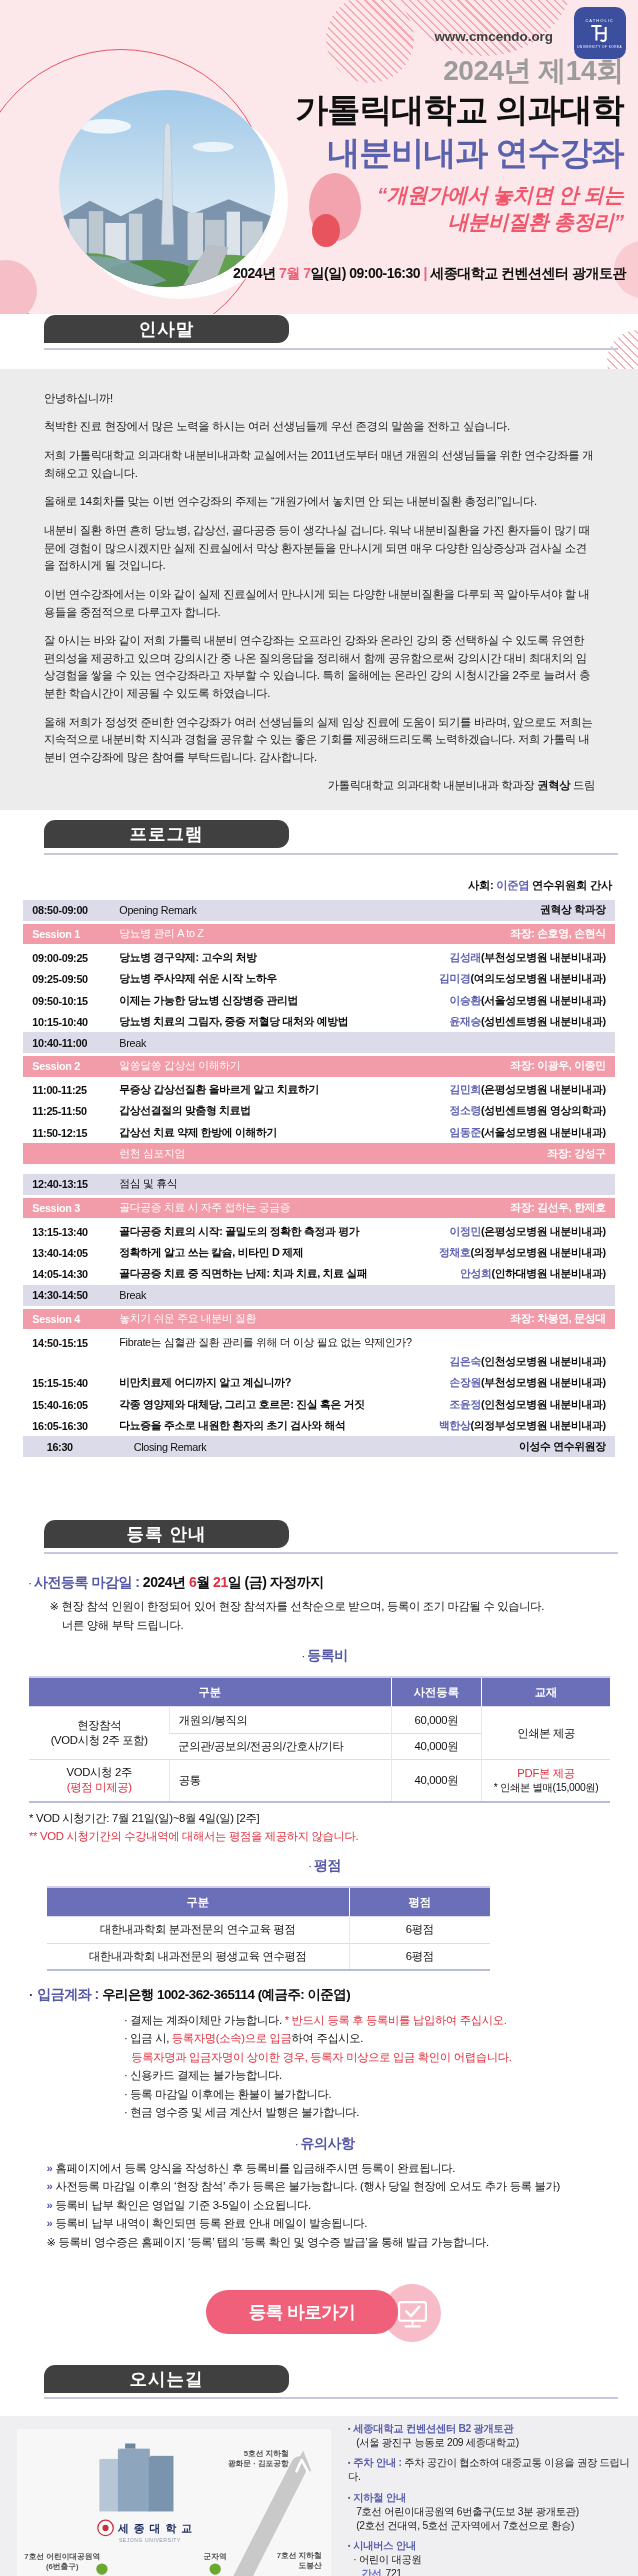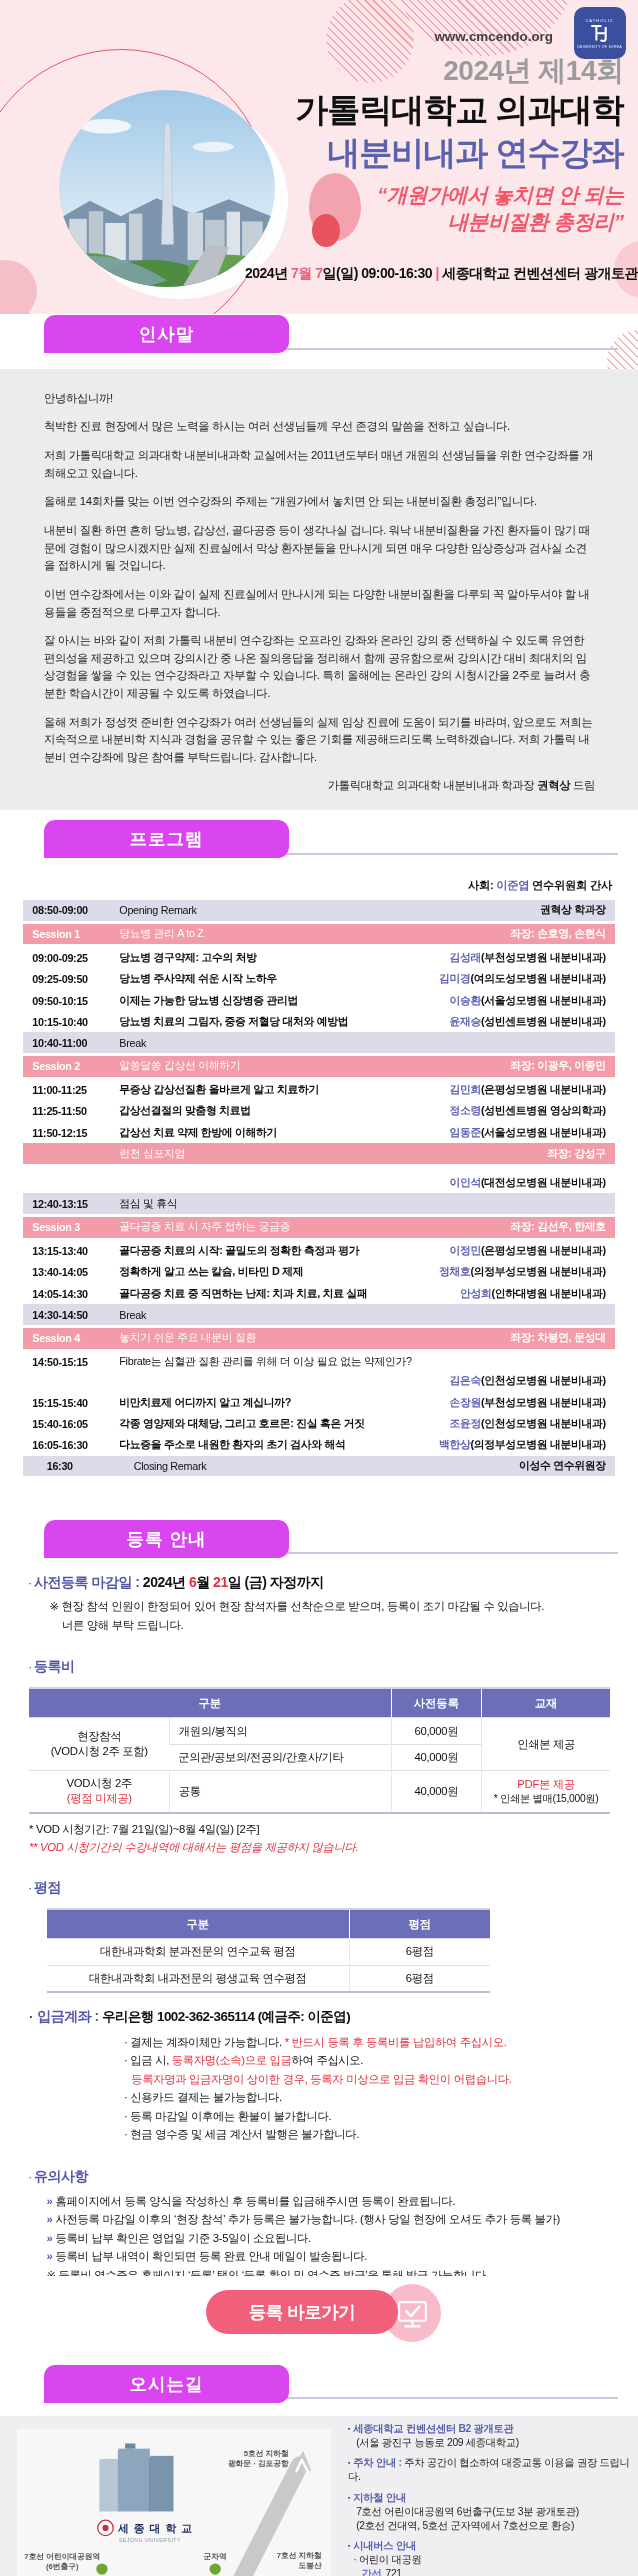--- a/index.html
+++ b/index.html
@@ -18,24 +18,24 @@
   .photo{position:absolute;left:59px;top:90px;width:216px;height:197px;border-radius:50%;overflow:hidden;z-index:3;background:linear-gradient(#9fc8e8,#cfe3f2 55%,#eef4f8);}
   .photo svg{display:block;}
   .web{position:absolute;top:29px;right:86px;font-size:13.4px;color:#3f3f3f;font-weight:bold;z-index:6;}
   .logo{position:absolute;top:7.2px;right:13.4px;width:52px;height:52px;background:#3c4e9e;border-radius:10.3px;z-index:6;display:flex;flex-direction:column;align-items:center;justify-content:center;color:#fff;}
   .logo .lt{font-size:4.1px;letter-spacing:1px;}
   .logo .lb{font-size:3.1px;letter-spacing:0.5px;margin-top:1.5px;}
   .t1{position:absolute;right:15.5px;top:52px;font-size:28px;font-weight:800;color:#9b9b9b;z-index:5;letter-spacing:-0.5px;}
   .t2{position:absolute;right:15.5px;top:88px;font-size:33px;font-weight:800;color:#101010;z-index:5;letter-spacing:-1px;}
   .t3{position:absolute;right:15.5px;top:131px;font-size:33px;font-weight:800;color:#5a61ad;z-index:5;letter-spacing:-1px;}
   .quote{position:absolute;right:15.5px;top:181px;font-size:20.6px;line-height:27px;font-weight:bold;font-style:italic;color:#f2566b;text-align:right;z-index:5;letter-spacing:-0.5px;}
-  .dateline{position:absolute;right:1px;top:265px;font-size:14px;font-weight:800;color:#101010;z-index:5;letter-spacing:-0.5px;}
+  .dateline{position:absolute;right:13px;top:265px;font-size:14px;font-weight:800;color:#101010;z-index:5;letter-spacing:-0.5px;}
   .dateline .rd{color:#f0607a;}
   
-  .sect-tab{position:absolute;left:44px;width:245px;height:38px;background:#d946ef;border-radius:11.3px 11.3px 11.3px 0;color:#fff;font-size:17.5px;font-weight:800;display:flex;align-items:center;justify-content:center;z-index:4;letter-spacing:1px;}
+  .sect-tab{position:absolute;left:44px;width:245px;height:28px;background:#404040;border-radius:11.3px 11.3px 11.3px 0;color:#fff;font-size:17.5px;font-weight:800;display:flex;align-items:center;justify-content:center;z-index:4;letter-spacing:1px;}
   .sect-line{position:absolute;left:44px;width:574px;height:1.5px;background:#c7c8de;z-index:3;}
   .st-tabdeco{position:absolute;left:607px;top:330px;width:62px;height:62px;z-index:0;}
   
   .greet{position:absolute;left:0;top:369px;width:639px;height:441px;background:#ececec;overflow:hidden;}
   .greet-in{padding:20.6px 44px 0 44px;font-size:11.3px;line-height:17.5px;color:#1a1a1a;letter-spacing:-0.3px;}
   .greet-in p{margin:0 0 11.3px 0;}
   .sig{text-align:right;margin-top:3.1px;font-size:11.3px;}
   .sig b{font-weight:800;font-family:Liberation Serif, serif;}
   
   .prog{position:absolute;left:23px;top:878px;width:592px;height:644px;overflow:hidden;font-size:10.8px;color:#101010;letter-spacing:-0.3px;}
@@ -56,33 +56,33 @@
   .p-talk2 .l1{display:flex;align-items:center;}
   .p-talk2 .l2{text-align:right;margin-top:5.2px;font-weight:bold;}
   
   .reg{position:absolute;left:29px;top:1574px;width:592px;height:702px;overflow:hidden;color:#111;}
   .blab{font-size:14px;font-weight:800;color:#5558a5;letter-spacing:-0.5px;}
   .bdot{color:#33366e;font-weight:800;}
   .bval{font-size:14px;font-weight:800;color:#101010;letter-spacing:-0.5px;}
   .bval .rd{color:#e12f3d;}
   .regnote{margin:5.2px 0 0 20.6px;font-size:11.3px;line-height:18.5px;letter-spacing:-0.3px;}
   .regnote .n2{margin-left:12.4px;}
-  .sublabel{margin-top:24px;}
+  .sublabel{margin-top:13px;text-align:center;}
   table{border-collapse:collapse;margin-top:11.3px;border-top:2.6px solid #cdd0e6;border-bottom:2.6px solid #b9bcd9;}
   th{background:#6b6fb8;color:#fff;font-weight:bold;font-size:11.3px;height:26px;border-left:1px solid #fff;}
   th:first-child{border-left:none;}
   td{background:#fff;font-size:11.3px;text-align:center;padding:5.2px 4.1px;border-top:0.8px solid #dcdde9;border-left:0.8px solid #e6e7f1;letter-spacing:-0.3px;}
   td:first-child{border-left:none;}
   .fee{width:581px;}
   .fee .c1{width:140px;} .fee .c2{width:222px;} .fee .c3{width:85px;} .fee .c4{width:126px;}
   .fee .left{text-align:left;padding-left:8.2px;}
   .rdtx{color:#e12f3d;}
   .smtx{font-size:10.3px;color:#101010;}
   .fn1{margin-top:8.2px;font-size:11.3px;letter-spacing:-0.3px;}
-  .fn2{margin-top:3.1px;font-size:11.3px;color:#e12f3d;letter-spacing:-0.3px;font-style:italic;}
+  .fn2{margin-top:3.1px;font-size:11.3px;color:#e12f3d;letter-spacing:-0.3px;}
   .grade{width:443px;margin-left:17.5px;}
   .grade .g1{width:304px;} .grade .g2{width:139px;}
   .acct-line{margin-top:15.5px;font-size:13.4px;}
   .acct-notes{margin:6.2px 0 0 95px;font-size:11.3px;line-height:18.5px;letter-spacing:-0.3px;}
   .acct-notes .rd{color:#e12f3d;}
   .acct-notes .ind{margin-left:7.2px;color:#e12f3d;}
   .notices{margin:6.2px 0 0 17.5px;font-size:11.3px;line-height:18.5px;letter-spacing:-0.3px;}
   .notices .mk{color:#5558a5;font-weight:bold;margin-right:3.1px;}
   
   .reg-btn{position:absolute;left:206px;top:2283px;width:235px;height:61px;cursor:pointer;z-index:5;}
@@ -253,21 +253,20 @@
       <span class="p-spk"><span class="p-name">임동준</span><span>(서울성모병원 내분비내과)</span></span>
     </div>
 
     <div class="p-bar pink">
       <span class="p-slabel"></span>
       <span class="p-title">런천 심포지엄</span>
       <span class="p-right">좌장: 강성구</span>
     </div>
 
     <div class="p-talk2">
-      <div class="l2"><span class="p-name">이인석</span><span>(대전성모병원 내분비내과)</span></div>
     </div>
 
     <div class="p-bar purple">
       <span class="p-time">12:40-13:15</span>
       <span class="p-title">점심 및 휴식</span>
     </div>
 
     <div class="p-bar pink">
       <span class="p-slabel">Session 3</span>
       <span class="p-title">골다공증 치료 시 자주 접하는 궁금증</span>

